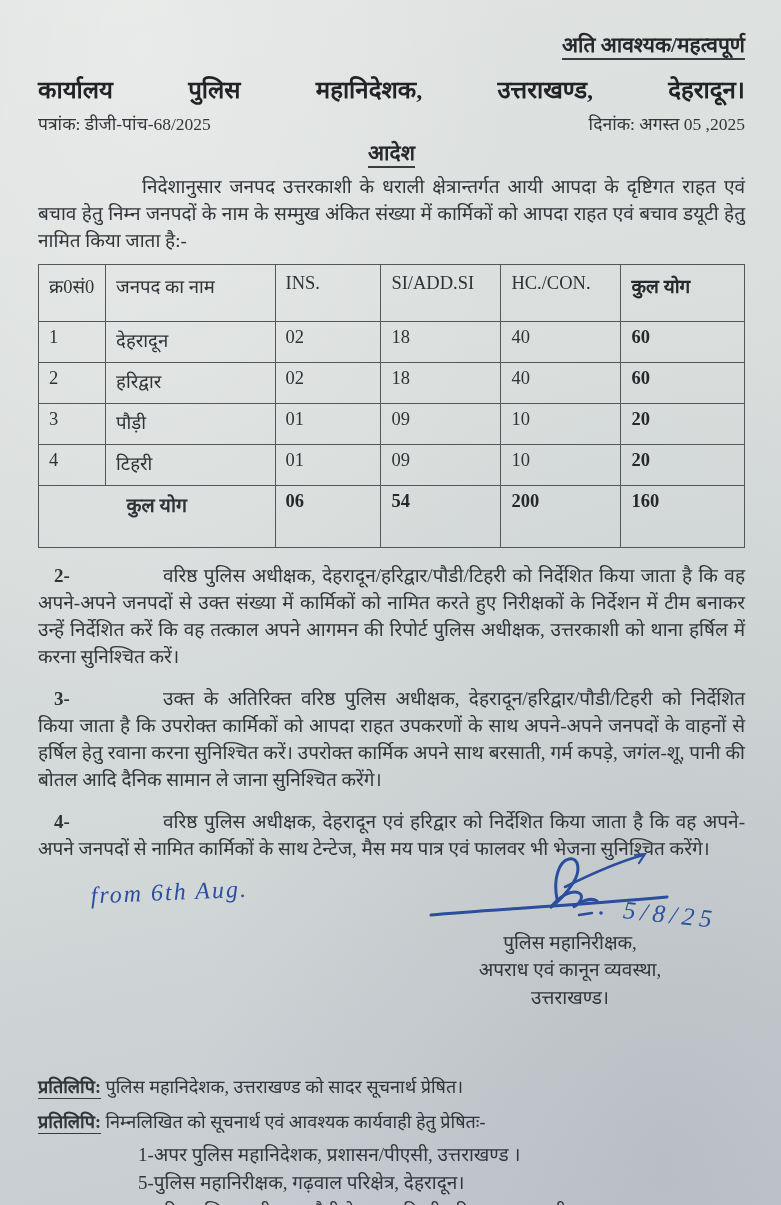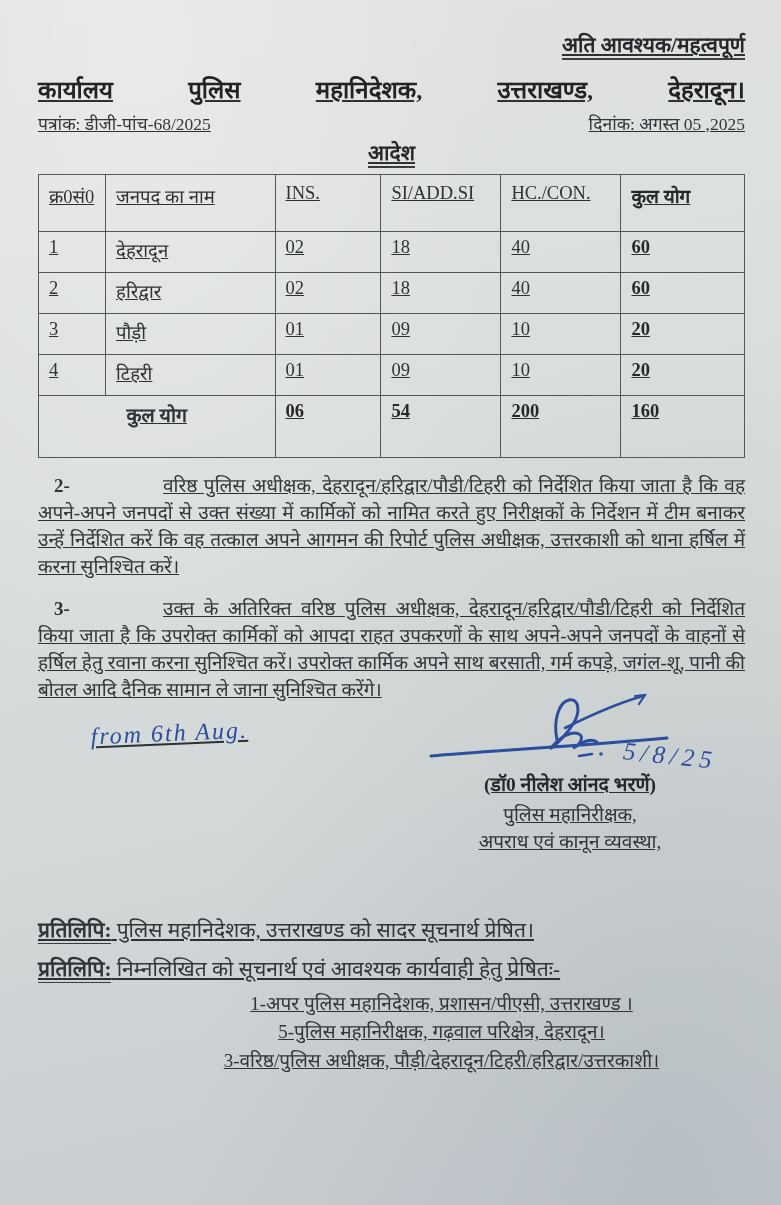--- a/index.html
+++ b/index.html
@@ -8,21 +8,20 @@
     font-family:"Liberation Serif","DejaVu Serif",serif;
     color:#2e3033;
   }
   .photo{
     position:relative;width:781px;height:1205px;box-sizing:border-box;
     background:
       radial-gradient(ellipse at 18% 4%, rgba(255,255,255,0.30), rgba(255,255,255,0) 42%),
       radial-gradient(ellipse at 85% 96%, rgba(120,130,140,0.18), rgba(120,130,140,0) 50%),
       linear-gradient(168deg,#e0e3e1 0%,#dadedd 34%,#d3d8d8 62%,#c9cfd2 86%,#c5cbd0 100%);
     padding:30px 36px 17px 38px;
-    text-decoration:underline;
   }
   
   .priority{
     text-align:right;font-size:21px;font-weight:700;color:#26282b;
     margin-bottom:14px;
   }
   .priority .u{border-bottom:2px solid #3a3d40;padding-bottom:1px;}
   .office-line{
     display:flex;justify-content:space-between;align-items:center;
     font-size:24px;font-weight:700;color:#212326;margin-bottom:6px;gap:20px;
@@ -69,24 +68,24 @@
   .sig-draw{position:relative;height:74px;margin-bottom:-12px;}
   .sig-draw svg{position:absolute;right:16px;top:-14px;}
   .sig-date{
     position:absolute;right:28px;top:34px;
     font-size:25px;color:#2b4f9e;transform:rotate(6deg);
     letter-spacing:5px;font-style:italic;white-space:nowrap;
   }
   .sig-name{font-size:19.5px;font-weight:700;color:#26282b;margin-bottom:4px;position:relative;z-index:2;}
   .sig-post{font-size:19px;color:#303337;line-height:1.45;}
   
-  .copy-line{font-size:21px;color:#313438;margin-top:11px;}
+  .copy-line{font-size:18px;color:#313438;margin-top:11px;}
   .copy-line .lbl{font-weight:700;border-bottom:1.6px solid #3a3d40;padding-bottom:1px;}
   .copy-items{margin-top:8px;}
-  .copy-item{font-size:19px;color:#313438;padding-left:100px;line-height:1.5;text-align:center;}
+  .copy-item{font-size:19px;color:#313438;padding-left:100px;line-height:1.5;}
 </style>
 </head>
 <body>
 
 <div class="photo">
 
   <div class="priority">
     <span class="u">अति आवश्यक/महत्वपूर्ण</span>
   </div>
 
@@ -100,20 +99,21 @@
 
   <div class="meta-line">
     <span>पत्रांक: डीजी-पांच-68/2025</span>
     <span>दिनांक: अगस्त 05 ,2025</span>
   </div>
 
   <div class="order-title">
     <span class="u">आदेश</span>
   </div>
 
+  <div class="para intro">निदेशानुसार जनपद उत्तरकाशी के धराली क्षेत्रान्तर्गत आयी आपदा के दृष्टिगत राहत एवं बचाव हेतु निम्न जनपदों के नाम के सम्मुख अंकित संख्या में कार्मिकों को आपदा राहत एवं बचाव डयूटी हेतु नामित किया जाता है:-</div>
 
   <table class="duty">
     <colgroup>
       <col style="width:9.5%">
         <col style="width:24%">
         <col style="width:15%">
       <col style="width:17%">
         <col style="width:17%">
         <col style="width:17.5%">
     </colgroup>
@@ -171,20 +171,23 @@
   </table>
 
   <div class="para numbered">
     <span class="pnum">2-</span><span>वरिष्ठ पुलिस अधीक्षक, देहरादून/हरिद्वार/पौडी/टिहरी को निर्देशित किया जाता है कि वह अपने-अपने जनपदों से उक्त संख्या में कार्मिकों को नामित करते हुए निरीक्षकों के निर्देशन में टीम बनाकर उन्हें निर्देशित करें कि वह तत्काल अपने आगमन की रिपोर्ट पुलिस अधीक्षक, उत्तरकाशी को थाना हर्षिल में करना सुनिश्चित करें।</span>
   </div>
 
   <div class="para numbered">
     <span class="pnum">3-</span><span>उक्त के अतिरिक्त वरिष्ठ पुलिस अधीक्षक, देहरादून/हरिद्वार/पौडी/टिहरी को निर्देशित किया जाता है कि उपरोक्त कार्मिकों को आपदा राहत उपकरणों के साथ अपने-अपने जनपदों के वाहनों से हर्षिल हेतु रवाना करना सुनिश्चित करें। उपरोक्त कार्मिक अपने साथ बरसाती, गर्म कपड़े, जगंल-शू, पानी की बोतल आदि दैनिक सामान ले जाना सुनिश्चित करेंगे।</span>
   </div>
 
+  <div class="para numbered">
+    <span class="pnum">4-</span><span>वरिष्ठ पुलिस अधीक्षक, देहरादून एवं हरिद्वार को निर्देशित किया जाता है कि वह अपने-अपने जनपदों से नामित कार्मिकों के साथ टेन्टेज, मैस मय पात्र एवं फालवर भी भेजना सुनिश्चित करेंगे।</span>
+  </div>
 
   <div class="sig-zone">
     <div class="hand-note">from 6th Aug.</div>
 
     <div class="sig-col">
       <div class="sig-draw">
         <svg width="300" height="86" viewBox="0 0 300 86">
           <g fill="none" stroke="#2b4f9e" stroke-linecap="round">
 
             <path d="M128,46 C124,26 130,8 140,6 C150,4 152,18 144,30 C138,40 128,50 122,54" stroke-width="3"></path>
@@ -194,23 +197,23 @@
             <path d="M206,2 L216,1 L210,10" stroke-width="2.2"></path>
 
             <path d="M2,62 C60,57 150,52 238,44" stroke-width="3"></path>
 
             <path d="M150,62 L163,60" stroke-width="2.4"></path>
             <circle cx="172" cy="60" r="1.8" fill="#2b4f9e" stroke="none"></circle>
           </g>
         </svg>
         <span class="sig-date">5/8/25</span>
       </div>
-      <div class="sig-name">(डॉ0 नीलेश आंनद भरणें)</div>
       <div class="sig-post">पुलिस महानिरीक्षक,</div>
       <div class="sig-post">अपराध एवं कानून व्यवस्था,</div>
+      <div class="sig-post">उत्तराखण्ड।</div>
     </div>
   </div>
 
   <div class="copy-line">
     <span class="lbl">प्रतिलिपि:</span>
     <span>पुलिस महानिदेशक, उत्तराखण्ड को सादर सूचनार्थ प्रेषित।</span>
   </div>
   <div class="copy-line">
     <span class="lbl">प्रतिलिपि:</span>
     <span>निम्नलिखित को सूचनार्थ एवं आवश्यक कार्यवाही हेतु प्रेषितः-</span>

